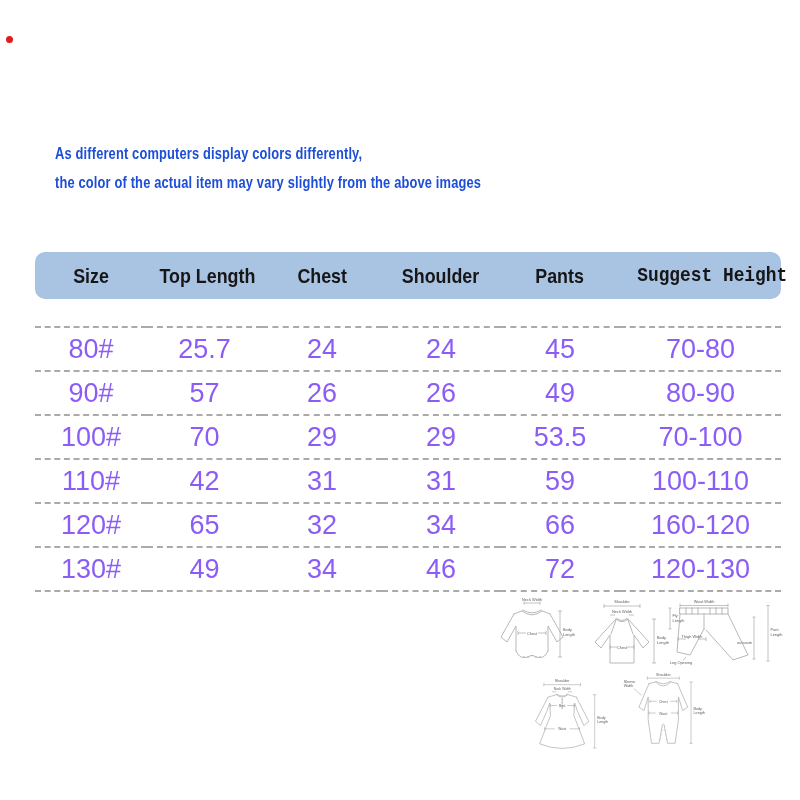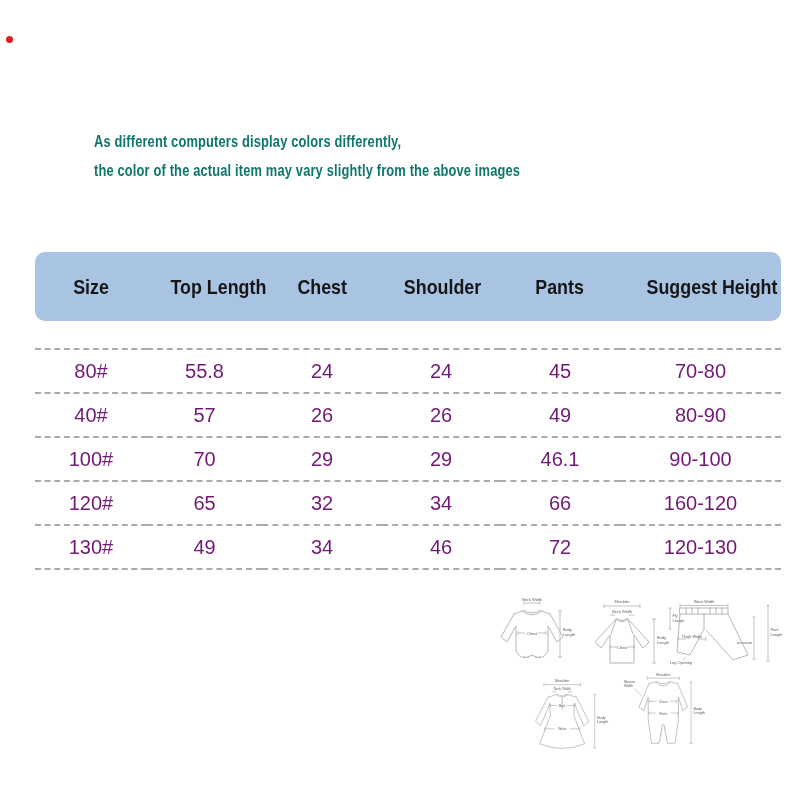--- a/index.html
+++ b/index.html
@@ -2,33 +2,33 @@
 <html><head>
 <meta charset="utf-8">
 <style>
   html,body{margin:0;padding:0;}
   body{
     width:800px;height:800px;background:#ffffff;position:relative;overflow:hidden;
     font-family:"Liberation Sans", sans-serif;
   }
   .red-dot{position:absolute;left:6px;top:36px;width:7px;height:7px;border-radius:50%;background:#e01d1d;}
   
-  .notice{position:absolute;left:55px;top:127px;color:#0f766e;font-weight:700;margin-left:39px;}
+  .notice{position:absolute;left:55px;top:139px;color:#1d4ed8;font-weight:700;}
   .notice-line{display:block;transform:scaleX(.78);transform-origin:0 50%;
     font-size:16.5px;line-height:29px;white-space:nowrap;letter-spacing:.2px;}
   
   table.size-table{position:absolute;left:35px;top:252px;width:746px;
     border-collapse:separate;border-spacing:0;table-layout:fixed;}
-  .size-table th{height:39px;background:#a9c3e3;padding:15px;font-size:21px;font-weight:700;color:#161616;text-align:center;}
+  .size-table th{height:39px;background:#a9c3e3;padding:4px;font-size:21px;font-weight:700;color:#161616;text-align:center;}
   .size-table th:first-child{border-radius:10px 0 0 10px;}
-  .size-table th:last-child{border-radius:0 10px 10px 0;}
+  .size-table th:last-child{border-radius:0 10px 10px 0;font-family:Liberation Mono, monospace;}
   .cx{display:inline-block;transform:scaleX(.85);white-space:nowrap;}
   .size-table tr.sp td{height:25px;border:none;}
   .size-table tr.data td{height:40px;text-align:center;vertical-align:middle;
-    font-size:20px;color:#701a75;border-bottom:2px dashed #aaaaaa;}
+    font-size:27px;color:#8b5cf6;border-bottom:2px dashed #aaaaaa;}
   .size-table tr.data.first td{border-top:2px dashed #aaaaaa;}
   
   .diagrams{position:absolute;left:484px;top:593px;width:310px;height:200px;}
   .diagrams svg{position:absolute;overflow:visible;}
   .dg .g{fill:none;stroke:#a6a6a6;stroke-width:.8;stroke-linejoin:round;stroke-linecap:round;}
   .dg .m{fill:none;stroke:#8f8f8f;stroke-width:.55;}
   .dg .d{fill:#a0a0a0;stroke:none;}
   .dg text{fill:#5c5c5c;font-size:4.4px;font-family:"Liberation Sans",sans-serif;}
   .dg text.s{font-size:3.9px;}
 </style>
@@ -60,41 +60,49 @@
       <th><span class="cx">Pants</span></th>
       <th><span class="cx">Suggest Height</span></th>
     </tr>
   </thead>
   <tbody>
     <tr class="sp">
         <td colspan="6"></td>
       </tr>
     <tr class="data first">
       <td>80#</td>
-      <td>55.8</td>
+      <td>25.7</td>
       <td>24</td>
       <td>24</td>
       <td>45</td>
       <td>70-80</td>
     </tr>
     <tr class="data">
-      <td>40#</td>
+      <td>90#</td>
       <td>57</td>
       <td>26</td>
       <td>26</td>
       <td>49</td>
       <td>80-90</td>
     </tr>
     <tr class="data">
       <td>100#</td>
       <td>70</td>
       <td>29</td>
       <td>29</td>
-      <td>46.1</td>
-      <td>90-100</td>
+      <td>53.5</td>
+      <td>70-100</td>
+    </tr>
+    <tr class="data">
+      <td>110#</td>
+      <td>42</td>
+      <td>31</td>
+      <td>31</td>
+      <td>59</td>
+      <td>100-110</td>
     </tr>
     <tr class="data">
       <td>120#</td>
       <td>65</td>
       <td>32</td>
       <td>34</td>
       <td>66</td>
       <td>160-120</td>
     </tr>
     <tr class="data">

